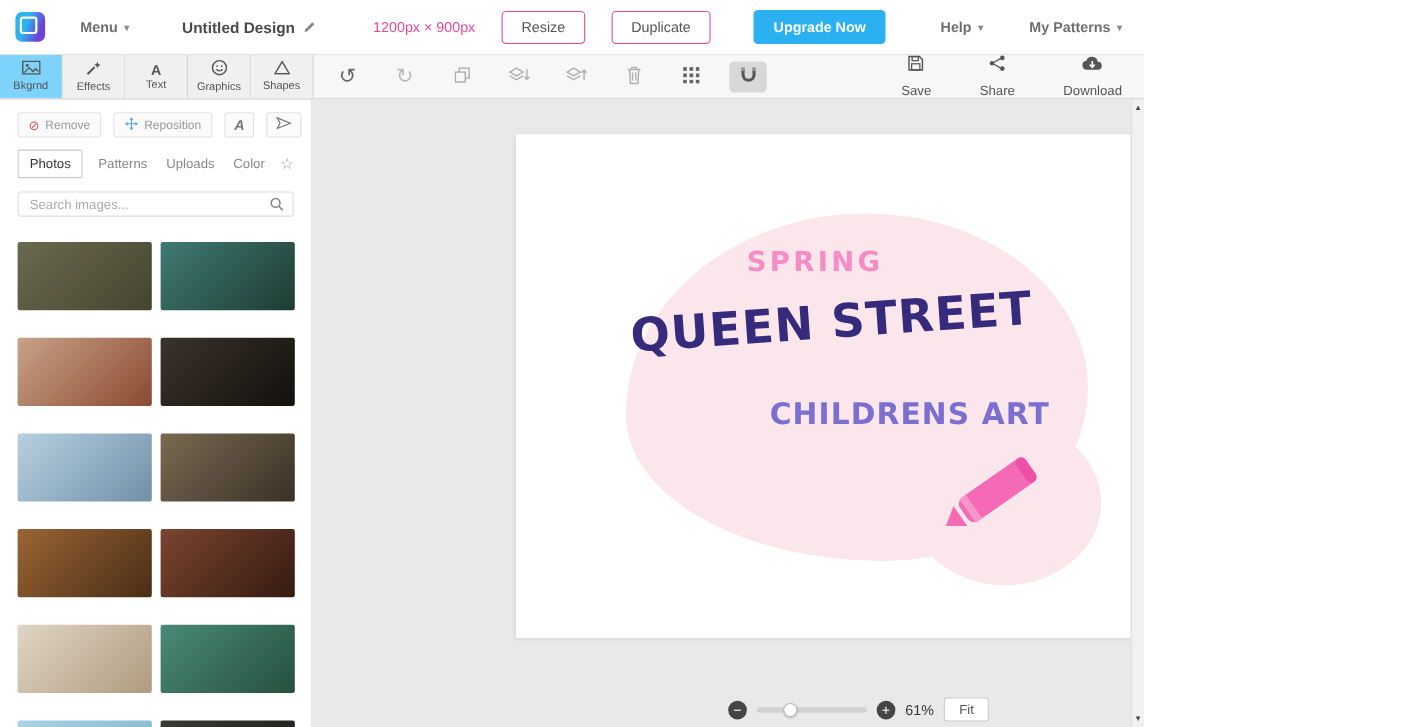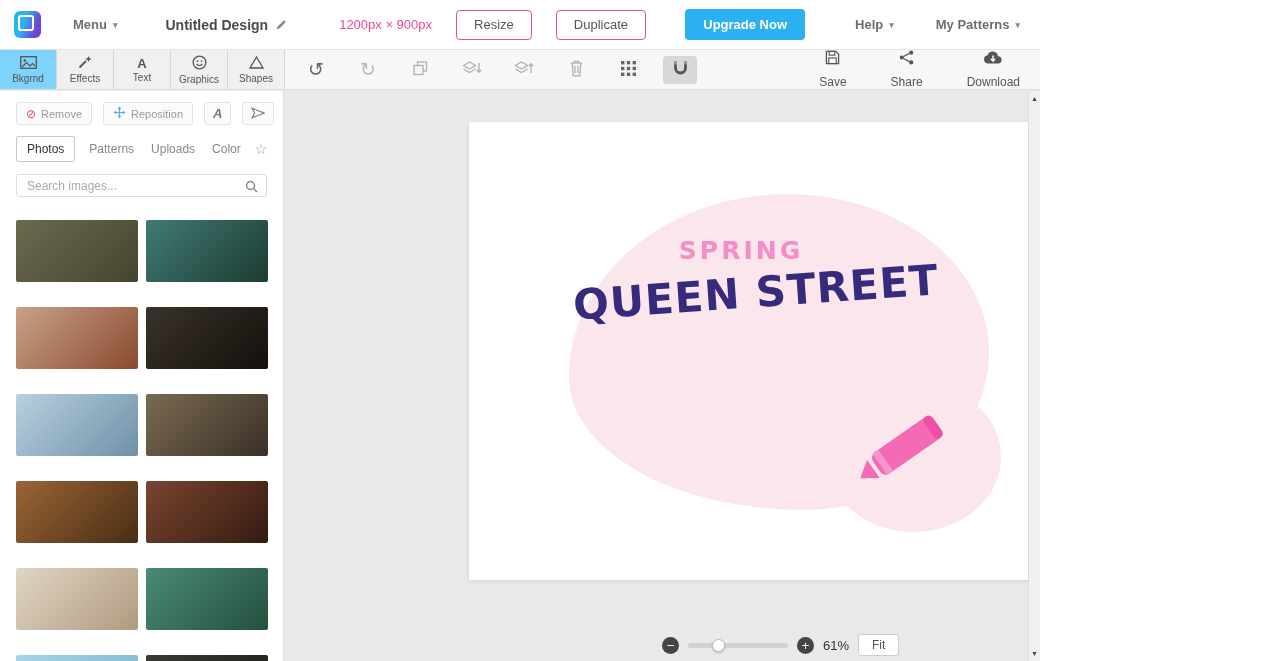--- a/index.html
+++ b/index.html
@@ -64,21 +64,21 @@
   
   .canvas-area { position:absolute; left:285px; top:91px; right:12px; bottom:0; background:#e9e9e9; overflow:hidden; }
   .design-canvas { position:absolute; left:184px; top:31px; width:614px; height:458px; background:#fff;
                    box-shadow:0 1px 4px rgba(0,0,0,0.10); }
   .blob { position:absolute; left:100px; top:72px; width:420px; height:316px; background:#fbe6eb;
           border-radius:52% 48% 44% 56% / 58% 50% 50% 42%; }
   .blob::after { content:""; position:absolute; right:-12px; bottom:-22px; width:175px; height:150px;
                  background:inherit; border-radius:50%; }
   .design-line { position:absolute; transform:translateX(-50%); white-space:nowrap; font-weight:bold;
                  font-family:"DejaVu Sans", sans-serif; cursor:pointer; }
-  .line-spring   { left:272px; top:114px; font-size:25px; letter-spacing:3px; }
+  .line-spring   { left:272px; top:101px; font-size:25px; letter-spacing:3px; }
   .line-queen    { left:287px; top:146px; font-size:42px; letter-spacing:1px; transform:translateX(-50%) rotate(-4deg); }
   .line-childrens{ left:358px; top:239px; font-size:27px; letter-spacing:1px; }
   .line-contest  { left:360px; top:280px; font-size:27px; letter-spacing:2px; }
   .crayon { position:absolute; left:383px; top:308px; transform:rotate(-35deg); cursor:pointer; }
 
   
   .zoom-bar { position:absolute; left:662px; top:633px; height:24px; display:flex; align-items:center; gap:9px; z-index:15; }
   .zoom-circle { width:17px; height:17px; border-radius:50%; background:#454545; color:#fff; font-size:13px;
                  line-height:15px; display:flex; align-items:center; justify-content:center; cursor:pointer; border:none; padding:0; }
   .zoom-track { width:100px; height:5px; background:#d2d2d2; border-radius:3px; position:relative; cursor:pointer; }
@@ -302,20 +302,21 @@
       <div class="photo" title="water-aerial" style="background: linear-gradient(135deg, rgb(168, 212, 228), rgb(122, 180, 204));"></div>
       <div class="photo" title="dark-photo" style="background: linear-gradient(135deg, rgb(58, 58, 52), rgb(28, 28, 24));"></div>
     </div>
   </aside>
 
   <div class="canvas-area">
     <div class="design-canvas">
       <div class="blob" style="background: rgb(251, 230, 235);"></div>
       <div class="design-line line-spring" style="color: rgb(247, 139, 198);">SPRING</div>
       <div class="design-line line-queen" style="color: rgb(54, 42, 125);">QUEEN STREET</div>
+      <div class="design-line line-childrens" style="color: rgb(124, 111, 210);">CHILDRENS ART</div>
       <div class="crayon">
         <svg width="104" height="36" viewBox="0 0 104 36">
           <polygon points="0,18 16,7 16,29" fill="#f56ab5"></polygon>
           <rect x="20" y="5" width="74" height="26" rx="7" fill="#f56ab5"></rect>
           <rect x="84" y="5" width="10" height="26" rx="5" fill="#ee4fa8"></rect>
           <rect x="24" y="5" width="7" height="26" fill="#f995cd"></rect>
         </svg>
       </div>
     </div>
   </div>

